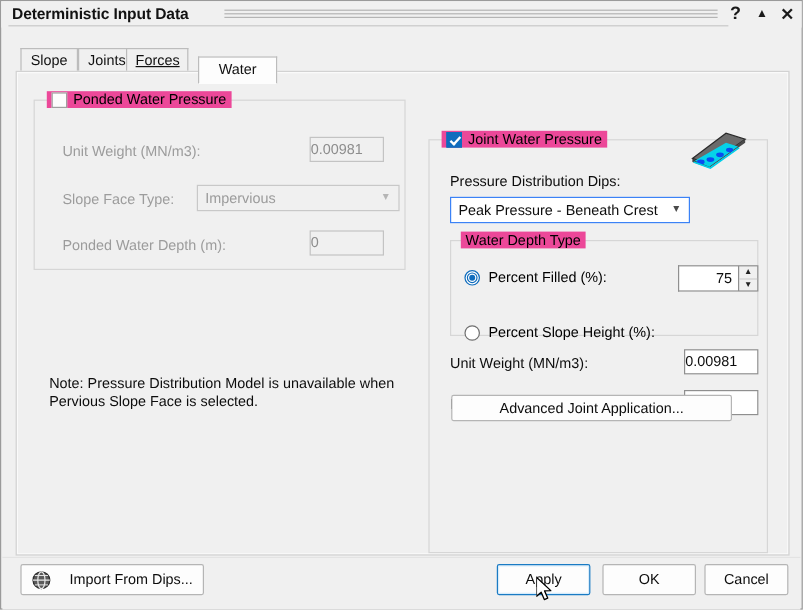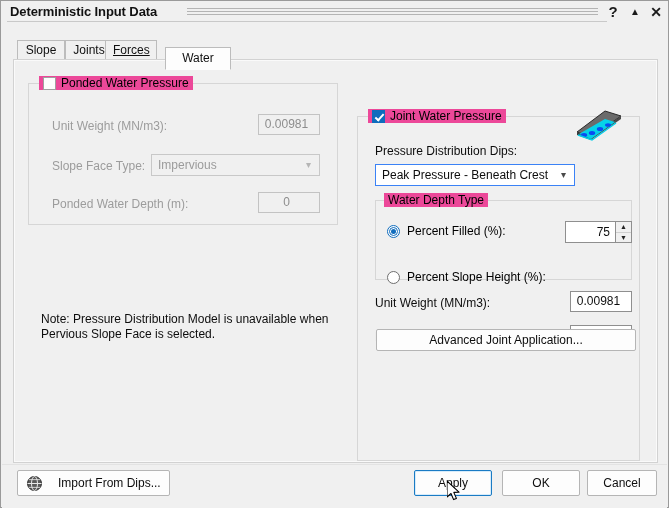--- a/index.html
+++ b/index.html
@@ -206,21 +206,21 @@
   .lbl.dim { color: #9c9c9c; }
 
   
   .field {
     position: absolute;
     box-sizing: border-box;
     background: #ffffff;
     border: 1px solid #8f8f8f;
     font-size: 12px;
     color: #0d0d0d;
-    text-align: center;
+    text-align: left;
     padding-right: 5px;
     line-height: 19px;
     height: 21px;
     overflow: hidden;
     white-space: nowrap;
     cursor: text;
   }
   .field.disabled {
     background: #f0f0f0;
     border: 1px solid #c3c3c3;
@@ -239,20 +239,21 @@
     line-height: 20px;
     padding-left: 6px;
     white-space: nowrap;
     overflow: hidden;
     cursor: default;
   }
   .combo.disabled {
     background: #f0f0f0;
     border: 1px solid #c8c8c8;
     color: #9b9b9b;
+    margin-left: 13px;
   }
   .combo .caret {
     position: absolute;
     right: 8px; top: 0;
     height: 20px;
     line-height: 20px;
     font-size: 10px;
     color: #4a4a4a;
   }
   .combo.disabled .caret { color: #b5b5b5; }
@@ -329,21 +330,21 @@
     cursor: default;
     white-space: nowrap;
   }
   .btn.focus {
     border: 1px solid #1a7bc4;
     box-shadow: inset 0 0 0 1px #d7ecfb;
   }
 
   #btn-advanced {
     left: 362px; top: 333px;
-    width: 260px; height: 22px;
+    width: 234px; height: 22px;
     line-height: 20px;
   }
 
   
   #bottombar {
     position: absolute;
     left: 1px; top: 463px;
     width: 665px; height: 43px;
     background: #f0f0f0;
     border-top: 1px solid #e3e3e3;

